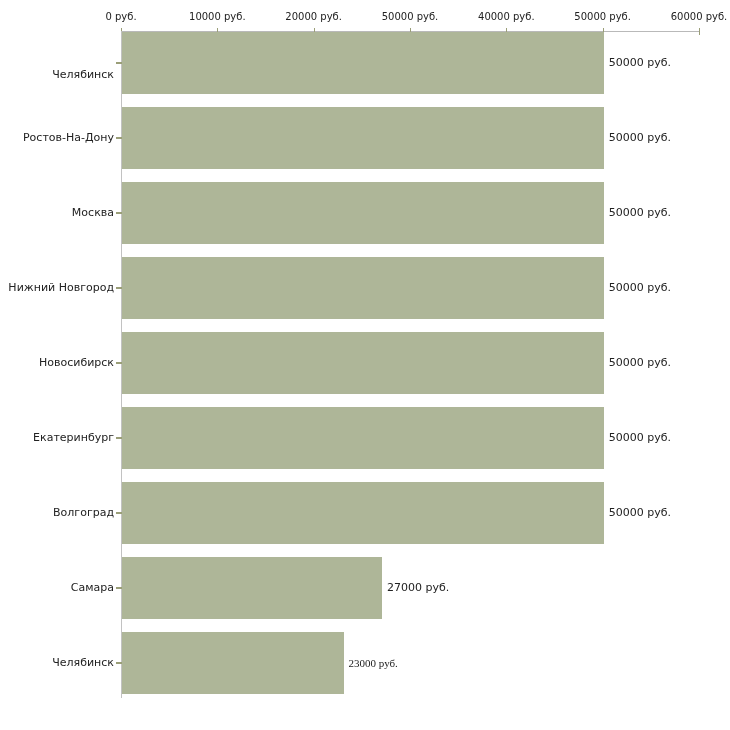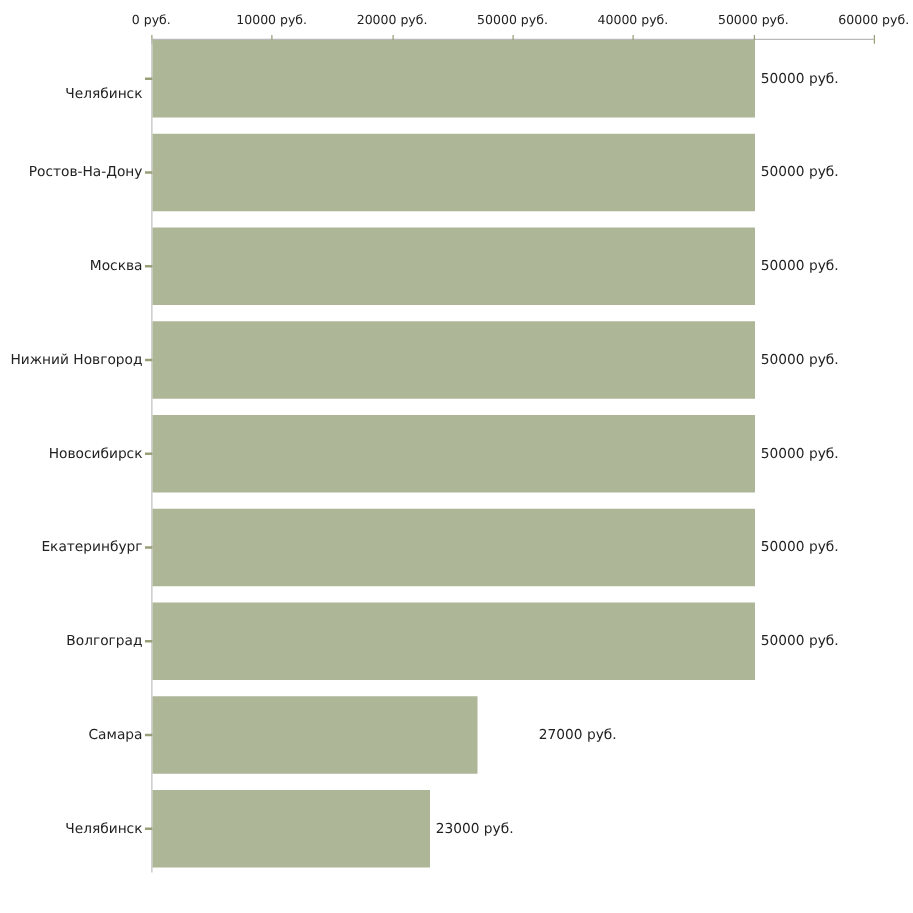--- a/index.html
+++ b/index.html
@@ -169,18 +169,18 @@
       <div class="bar-value" style="left: 608.667px; top: 213px;">50000 руб.</div>
       <div class="bar" title="Нижний Новгород 50000 руб." style="top: 257px; width: 481.667px; height: 62px; background: rgb(174, 182, 152);"></div>
       <div class="bar-value" style="left: 608.667px; top: 288px;">50000 руб.</div>
       <div class="bar" title="Новосибирск 50000 руб." style="top: 332px; width: 481.667px; height: 62px; background: rgb(174, 182, 152);"></div>
       <div class="bar-value" style="left: 608.667px; top: 363px;">50000 руб.</div>
       <div class="bar" title="Екатеринбург 50000 руб." style="top: 407px; width: 481.667px; height: 62px; background: rgb(174, 182, 152);"></div>
       <div class="bar-value" style="left: 608.667px; top: 438px;">50000 руб.</div>
       <div class="bar" title="Волгоград 50000 руб." style="top: 482px; width: 481.667px; height: 62px; background: rgb(174, 182, 152);"></div>
       <div class="bar-value" style="left: 608.667px; top: 513px;">50000 руб.</div>
       <div class="bar" title="Самара 27000 руб." style="top: 557px; width: 260.1px; height: 62px; background: rgb(174, 182, 152);"></div>
-      <div class="bar-value" style="left: 387.1px; top: 588px; margin-left: 44px;">27000 руб.</div>
+      <div class="bar-value" style="left: 387.1px; top: 588px;">27000 руб.</div>
       <div class="bar" title="Красноярск 23000 руб." style="top: 632px; width: 221.567px; height: 62px; background: rgb(174, 182, 152);"></div>
-      <div class="bar-value" style="left: 348.567px; top: 663px;">23000 руб.</div>
+      <div class="bar-value" style="left: 348.567px; top: 663px; font-family: Liberation Serif, serif;">23000 руб.</div>
     </div>
 
 </div>
 
 </body></html>

